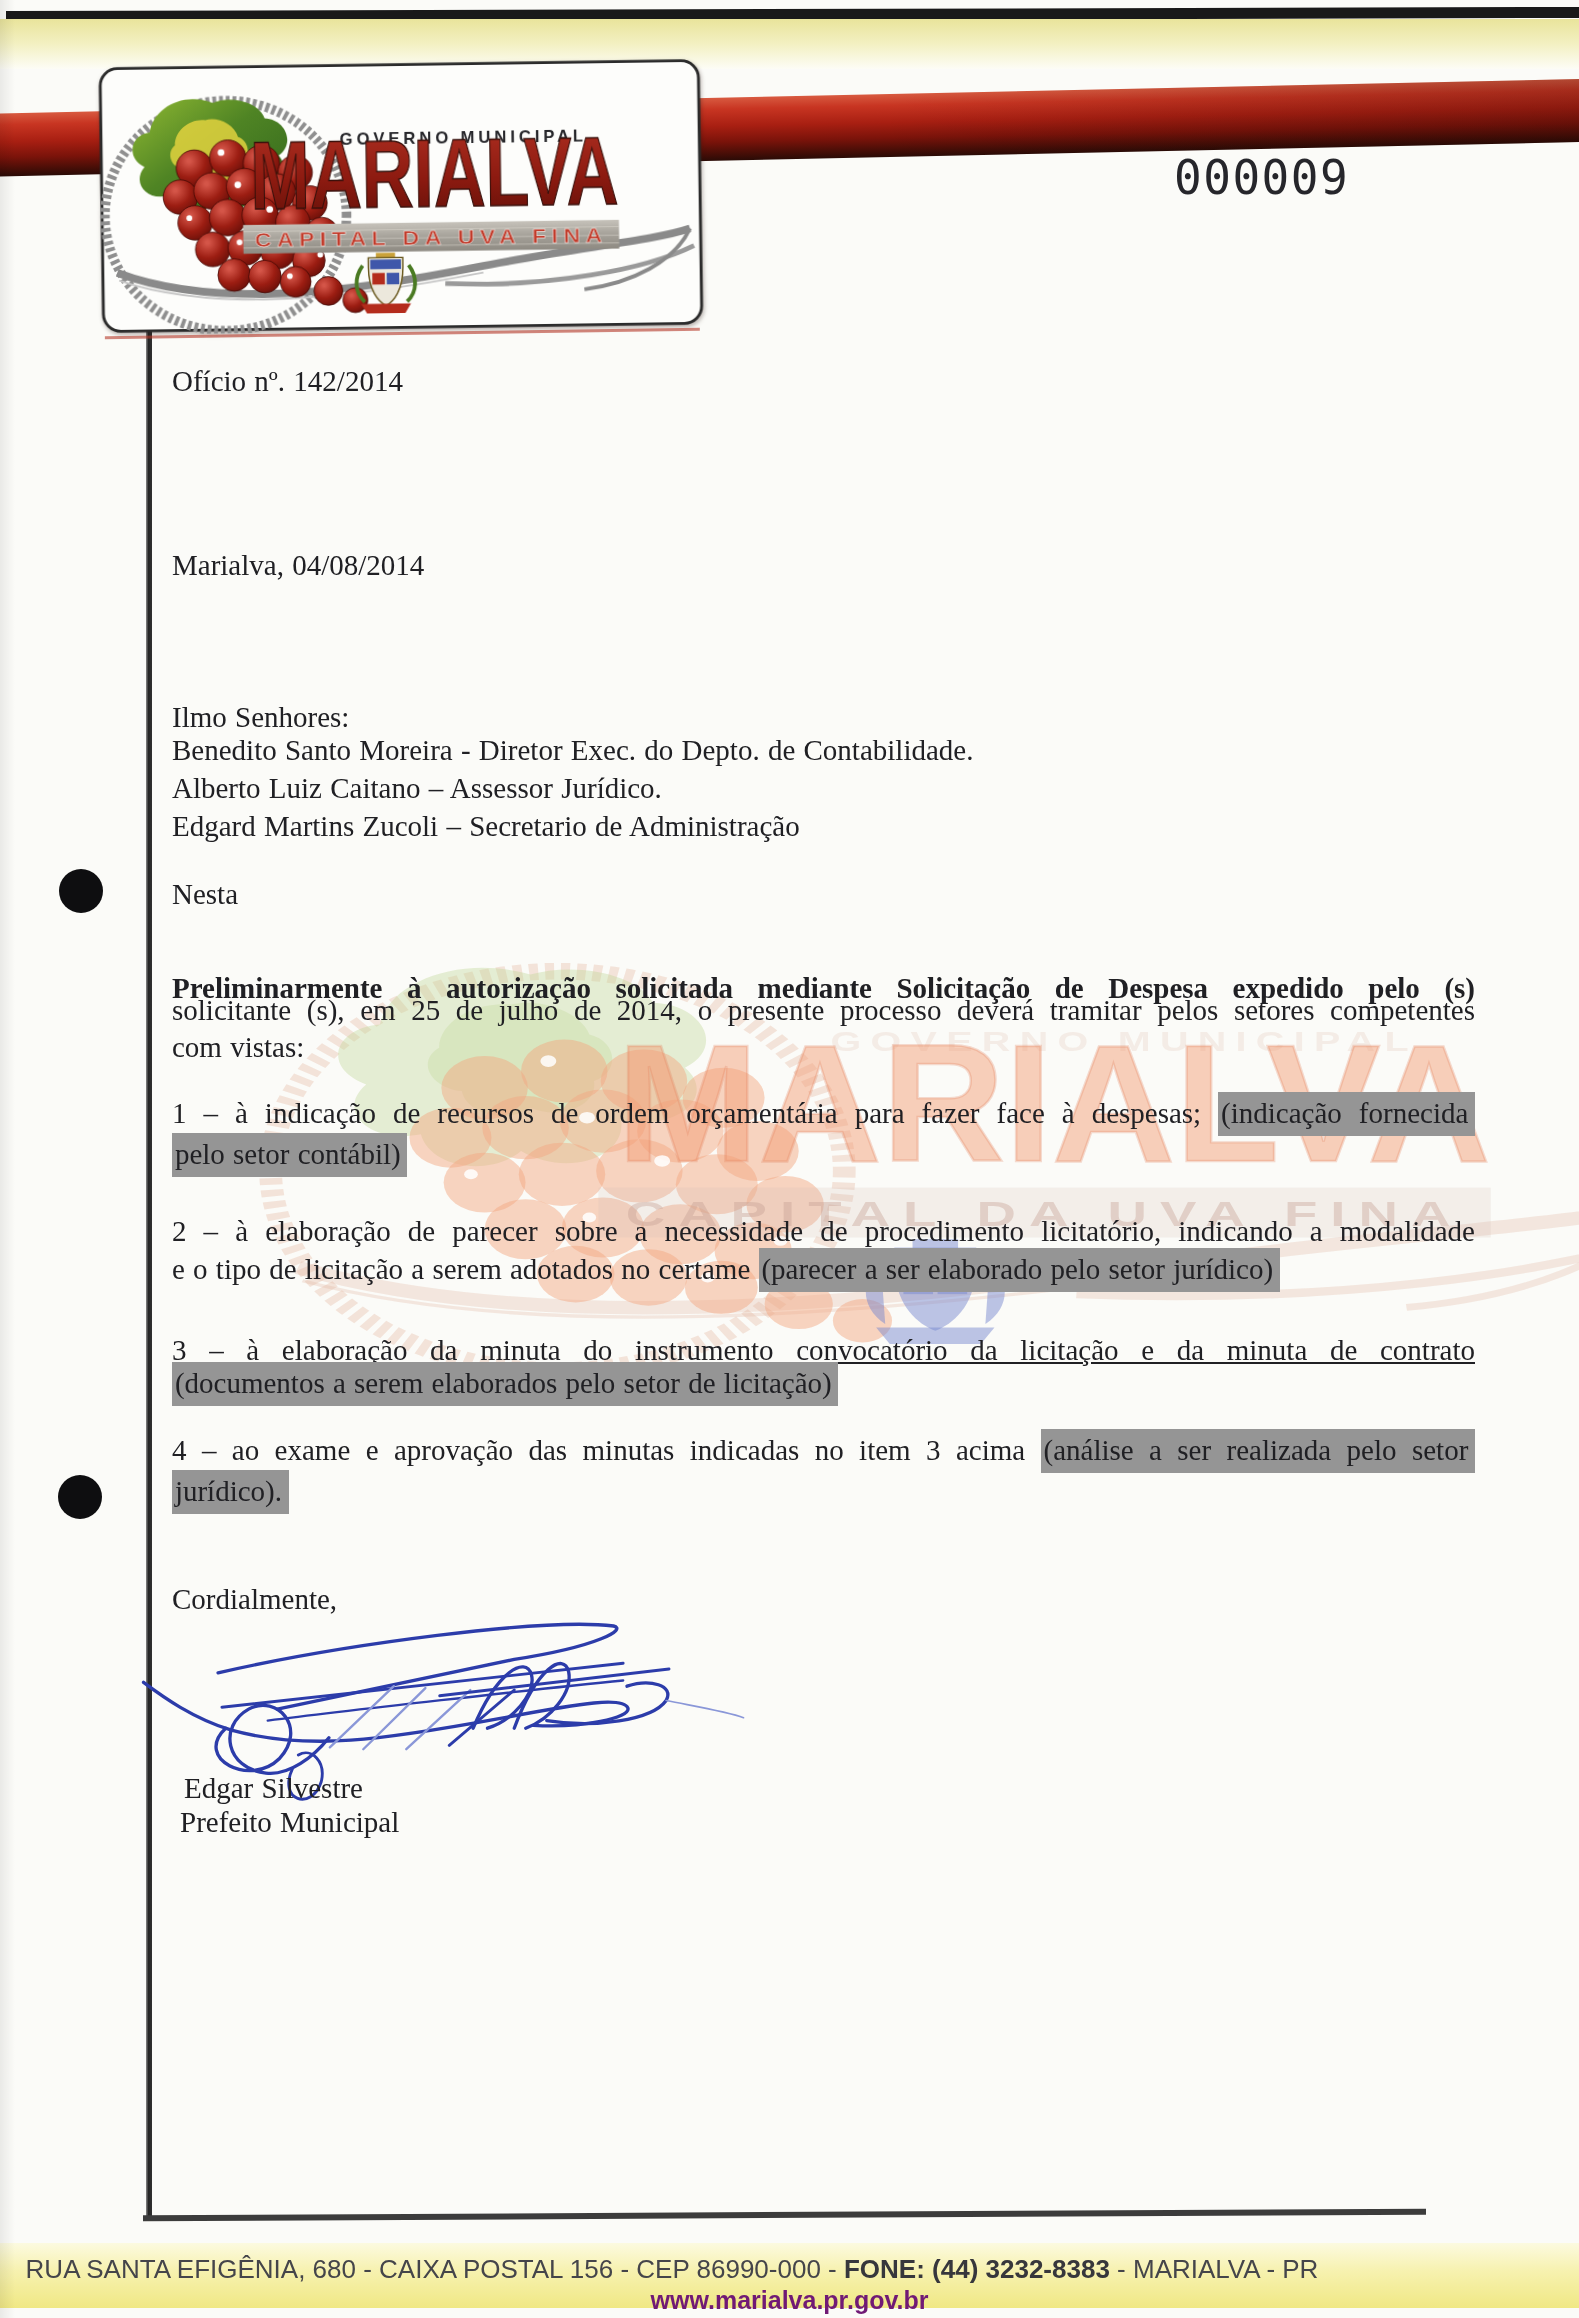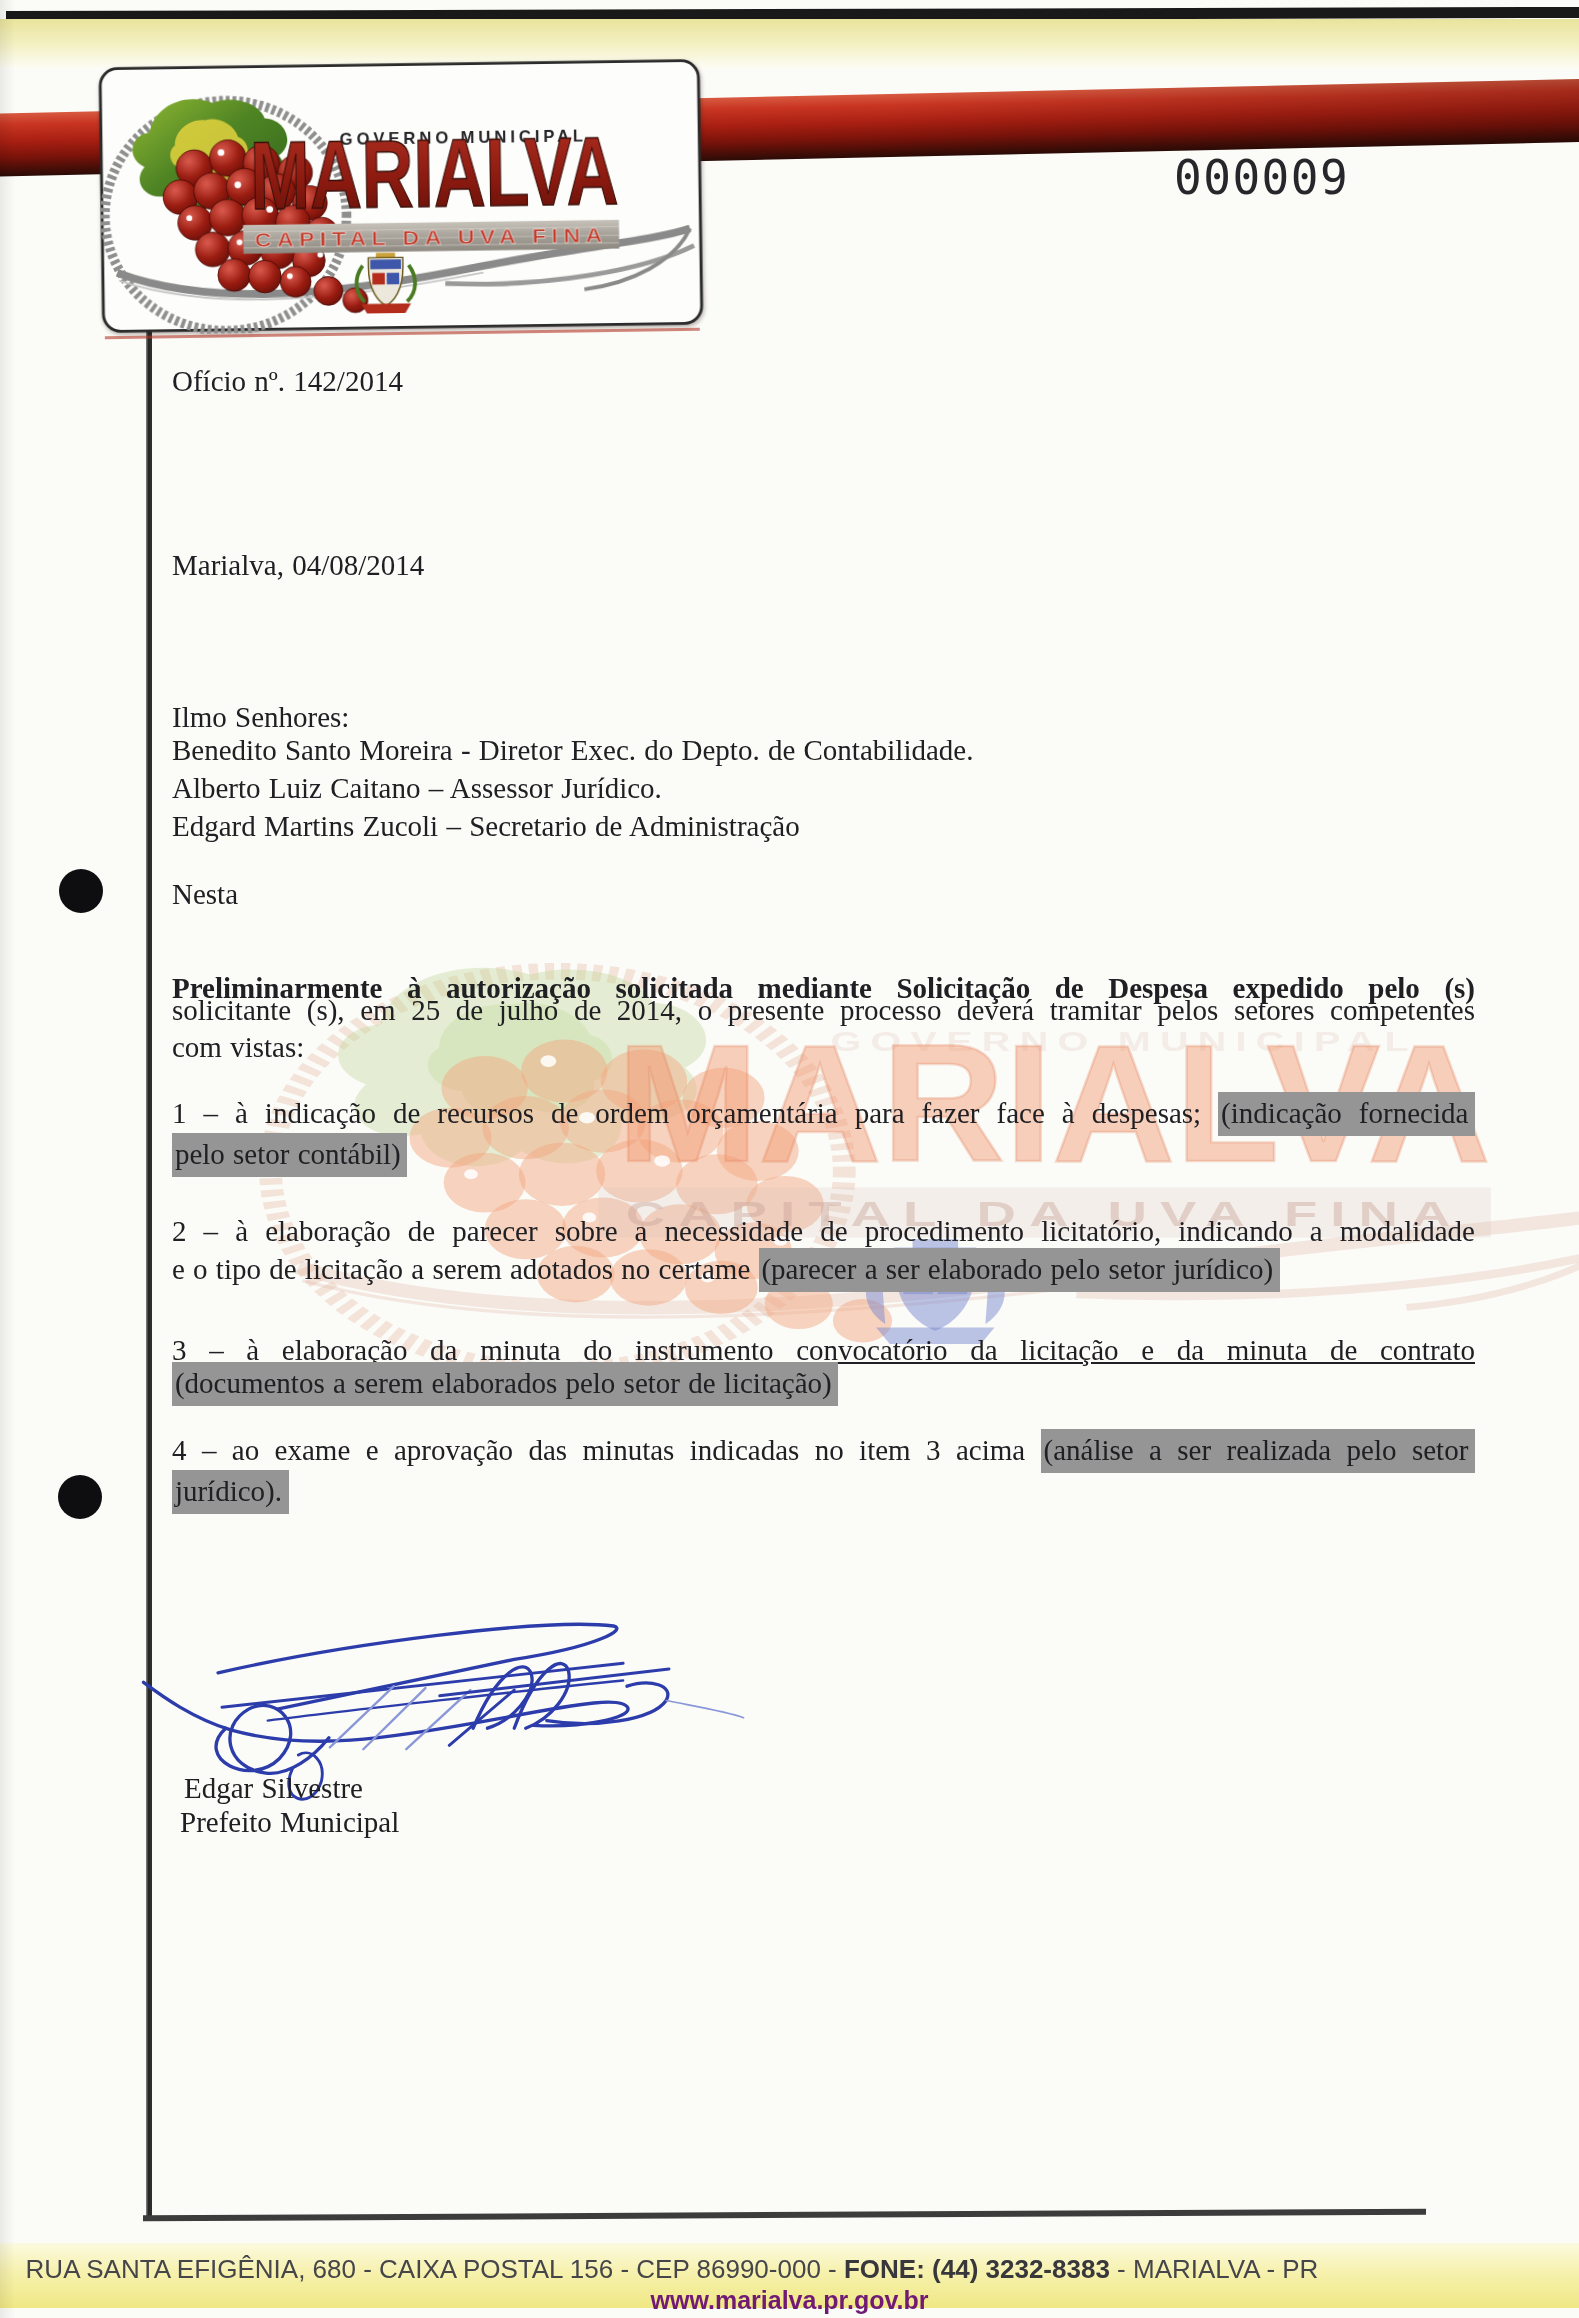--- a/index.html
+++ b/index.html
@@ -254,20 +254,21 @@
   <div class="tline" style="top:1033px;"><span>com vistas:</span></div>
   <div class="tline j" style="top:1099px;"><span>1 – à indicação de recursos de ordem orçamentária para fazer face à despesas; </span><span class="hl">(indicação fornecida</span></div>
   <div class="tline" style="top:1140px;"><span class="hl">pelo setor contábil)</span></div>
   <div class="tline j" style="top:1217px;"><span>2 – à elaboração de parecer sobre a necessidade de procedimento licitatório, indicando a modalidade</span></div>
   <div class="tline" style="top:1255px;"><span>e o tipo de licitação a serem adotados no certame </span><span class="hl">(parecer a ser elaborado pelo setor jurídico)</span></div>
   <div class="tline j" style="top:1336px;text-decoration:underline;"><span>3 – à elaboração da minuta do instrumento convocatório da licitação e da minuta de contrato</span></div>
   <div class="tline" style="top:1369px;"><span class="hl">(documentos a serem elaborados pelo setor de licitação)</span></div>
   <div class="tline j" style="top:1436px;"><span>4 – ao exame e aprovação das minutas indicadas no item 3 acima </span><span class="hl">(análise a ser realizada pelo setor</span></div>
   <div class="tline" style="top:1477px;"><span class="hl">jurídico).</span></div>
 
+  <div class="tline" style="top:1585px;">Cordialmente,</div>
 
   <svg class="sig" width="621" height="215" viewBox="0 0 650 225" xmlns="http://www.w3.org/2000/svg">
     <path d="M88,72 C220,42 430,14 502,23 C516,26 488,44 398,58 L150,110" stroke-width="3.5"></path>
     <path d="M92,108 L512,62" stroke-width="3"></path>
     <path d="M10,82 C30,97 62,120 102,132 C182,154 262,142 382,120 C472,103 512,97 517,109 C520,119 470,130 418,127" stroke-width="3.5"></path>
     <path d="M140,122 C210,113 430,88 512,80" stroke-width="2.5"></path>
     <path d="M96,130 C62,162 122,192 152,162 C182,130 150,94 120,110 C88,128 96,172 138,177 C162,180 188,160 204,140" stroke-width="3.5"></path>
     <path class="lt" d="M205,150 L272,86 M240,152 L305,88 M285,152 L352,90" stroke-width="2.5"></path>
     <path d="M330,148 L398,90" stroke-width="3"></path>
     <path d="M355,130 C380,70 410,54 416,74 C421,94 396,122 370,130" stroke-width="3.5"></path>

